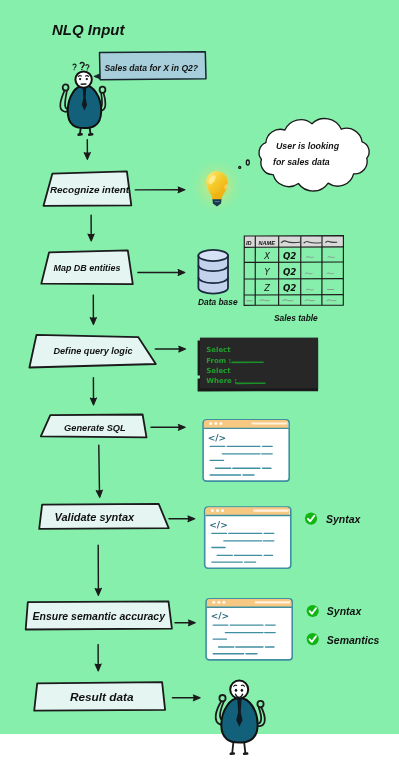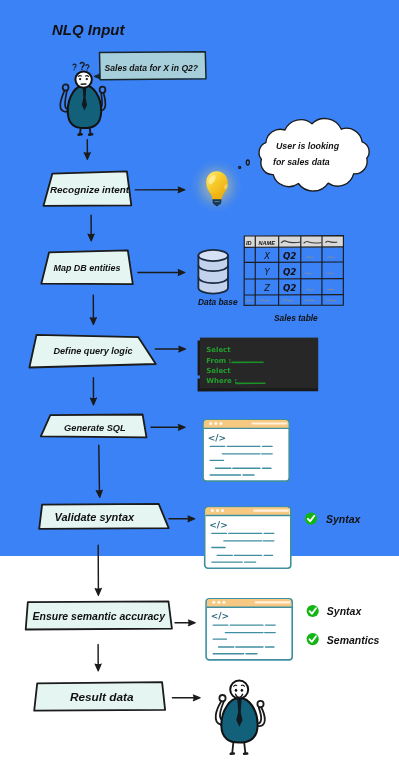--- a/index.html
+++ b/index.html
@@ -1,18 +1,18 @@
 <!DOCTYPE html>
 <html><head>
 <meta charset="utf-8">
 <title>NLQ Input flow</title>
 <style>
   html,body{margin:0;padding:0;background:#ffffff;}
   body{width:399px;height:768px;overflow:hidden;font-family:"Liberation Sans",sans-serif;}
-  #page{position:relative;width:399px;height:556px;background:#3b82f6;}
+  #page{position:relative;width:399px;height:734px;background:#86efac;}
   #page > svg{position:absolute;top:0;left:0;display:block;}
   text{font-family:"DejaVu Sans",sans-serif;}
   .hw{font-family:"Liberation Sans",sans-serif;font-style:italic;font-weight:bold;fill:#111;}
   .stroke{fill:none;stroke:#1b1b1b;stroke-linecap:round;stroke-linejoin:round;}
 </style>
 </head>
 <body>
 
 <div id="page">
 <svg id="root" width="399" height="768" viewBox="0 0 399 768" xmlns="http://www.w3.org/2000/svg">

